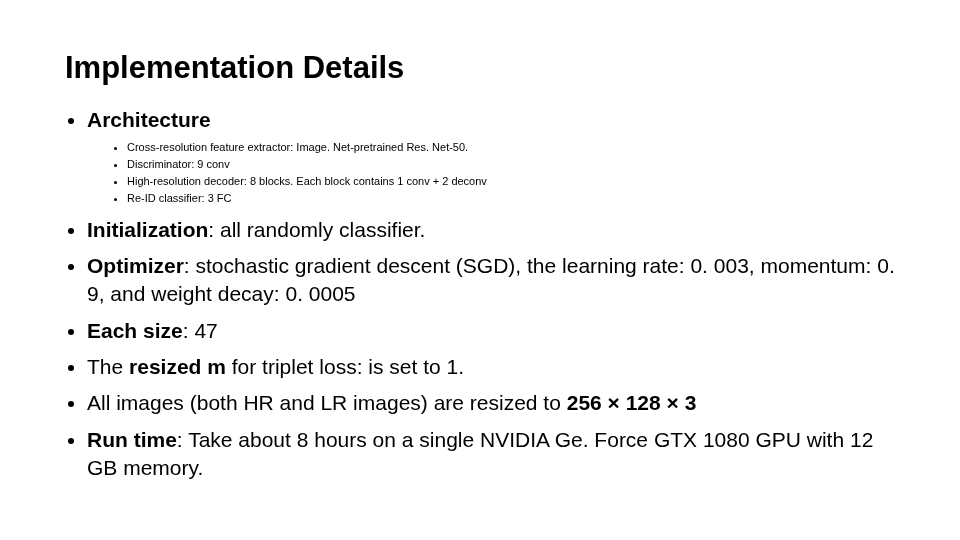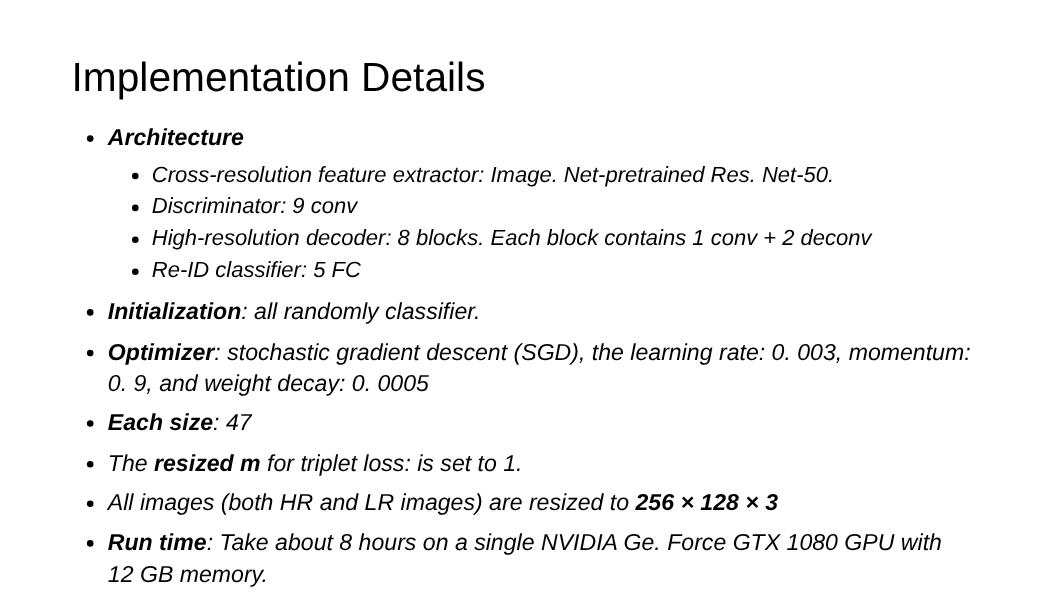--- a/index.html
+++ b/index.html
@@ -11,40 +11,39 @@
     font-family: Arial, Helvetica, sans-serif;
     color: #000;
   }
   .slide {
     box-sizing: border-box;
     padding: 50px 65px 0 65px;
     width: 960px;
     height: 540px;
   }
   .title {
-    font-size: 37px;
-    font-weight: 400;
+    font-size: 31px;
+    font-weight: 700;
     margin: 0 0 20px 0;
   }
   ul.top {
     list-style: disc;
     padding-left: 22px;
-    margin: 11px;
+    margin: 0;
     font-size: 21px;
     line-height: 1.35;
-    font-style: italic;
   }
   ul.top > li {
     margin-bottom: 8px;
   }
   ul.sub {
     list-style: disc;
     padding-left: 40px;
     margin: 6px 0 10px 0;
-    font-size: 20px;
+    font-size: 11px;
     line-height: 1.35;
   }
   ul.sub > li {
     margin-bottom: 2px;
   }
   .bold {
     font-weight: bold;
   }
 </style>
 </head>
@@ -54,21 +53,21 @@
   <h1 class="title">Implementation Details</h1>
 
   <ul class="top">
 
     <li>
       <span class="bold">Architecture</span>
       <ul class="sub">
         <li>Cross-resolution feature extractor: Image. Net-pretrained Res. Net-50.</li>
         <li>Discriminator: 9 conv</li>
         <li>High-resolution decoder: 8 blocks. Each block contains 1 conv + 2 deconv</li>
-        <li>Re-ID classifier: 5 FC</li>
+        <li>Re-ID classifier: 3 FC</li>
       </ul>
     </li>
 
     <li>
       <span class="bold">Initialization</span><span>: all randomly classifier.</span>
     </li>
 
     <li>
       <span class="bold">Optimizer</span><span>: stochastic gradient descent (SGD), the learning rate: 0. 003, momentum: 0. 9, and weight decay: 0. 0005</span>
     </li>

